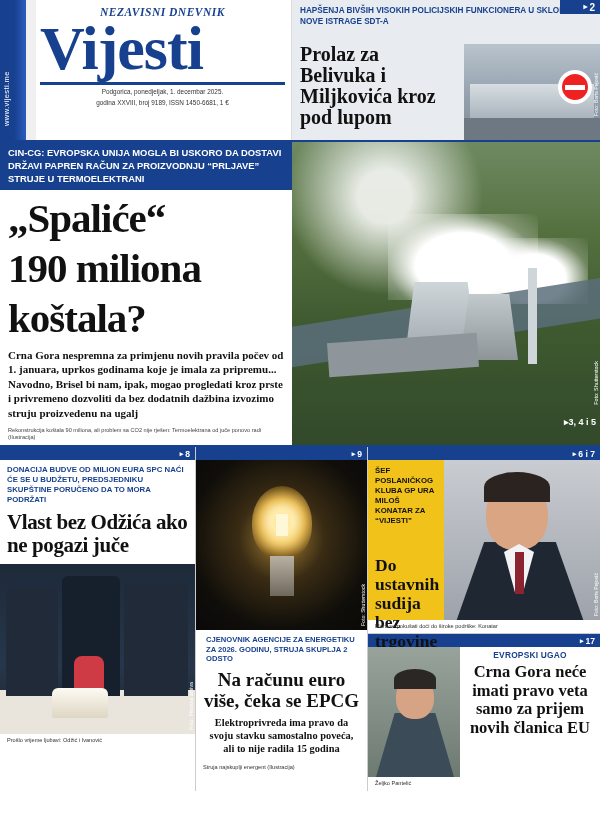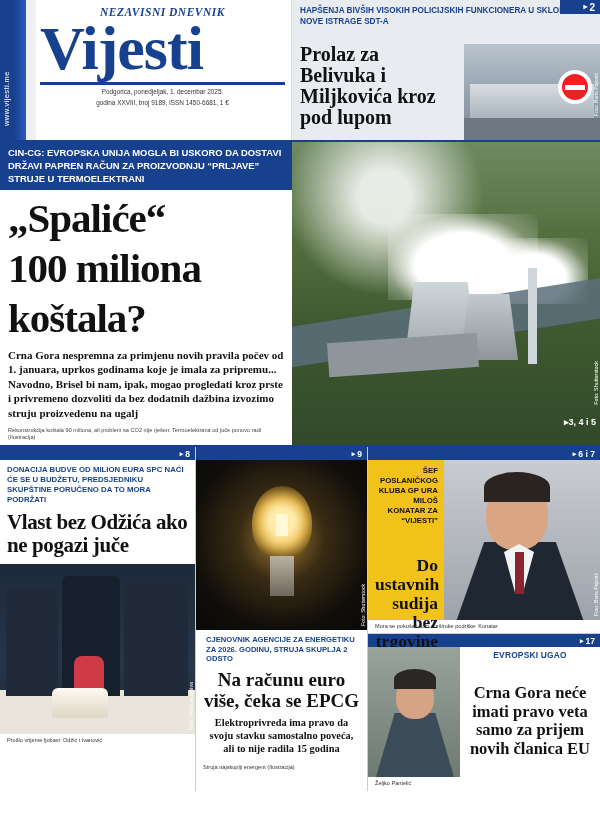--- a/index.html
+++ b/index.html
@@ -246,21 +246,21 @@
   }
   .b-deck {
     font-family: "Liberation Serif", serif; font-weight: bold;
     font-size: 10.4px; line-height: 13px; color: #111; text-align: center;
     padding: 0 8px 6px 8px;
   }
 
   
   .c-top { display: flex; height: 160px; }
   .c-left {
-    width: 76px; background: #f0c21a; padding: 6px 6px 4px 7px; text-align: right;
+    width: 76px; background: #f0c21a; padding: 6px 6px 4px 7px;
   }
   .c-kicker {
     font-size: 7.8px; font-weight: bold; color: #111; line-height: 10px;
     text-transform: uppercase;
   }
   .c-head {
     font-family: "Liberation Serif", serif; font-weight: bold;
     font-size: 17.5px; line-height: 19px; color: #111; margin-top: 30px;
   }
   .c-photo {
@@ -308,21 +308,21 @@
     position: absolute; left: 8px; top: 66px; width: 78px; height: 64px;
     background: #3b4b58; clip-path: polygon(24% 0,76% 0,100% 100%,0 100%);
   }
   .c-bot-text { width: 140px; padding: 3px 7px 0 7px; }
   .c-label {
     text-align: center; font-size: 8.4px; font-weight: bold; color: #17418f;
     text-transform: uppercase; letter-spacing: .2px; padding-bottom: 3px;
   }
   .c-bot-head {
     font-family: "Liberation Serif", serif; font-weight: bold;
-    font-size: 16.5px; line-height: 18.5px; color: #111; text-align: center; margin-top: 21px;
+    font-size: 16.5px; line-height: 18.5px; color: #111; text-align: center;
   }
   .vcredit {
     position: absolute; right: 1px; bottom: 4px; font-size: 5.2px; color: #fff;
     writing-mode: vertical-rl; transform: rotate(180deg);
   }
 </style>
 </head>
 <body>
 
 <div class="page">
@@ -358,21 +358,21 @@
         </div>
       </div>
       <div class="mr-cap">Kriminalci puštani preko granice (Ilustracija)</div>
     </div>
   </div>
 
   <div class="lead">
     <div class="lead-left">
       <div class="lead-kicker">CIN-CG: EVROPSKA UNIJA MOGLA BI USKORO DA DOSTAVI DRŽAVI PAPREN RAČUN ZA PROIZVODNJU “PRLJAVE” STRUJE U TERMOELEKTRANI</div>
       <div class="lead-head">„Spaliće“</div>
-      <div class="lead-head">100 miliona</div>
+      <div class="lead-head">190 miliona</div>
       <div class="lead-head">koštala?</div>
       <div class="lead-deck">Crna Gora nespremna za primjenu novih pravila počev od 1. januara, uprkos godinama koje je imala za pripremu... Navodno, Brisel bi nam, ipak, mogao progledati kroz prste i privremeno dozvoliti da bez dodatnih dažbina izvozimo struju proizvedenu na ugalj</div>
       <div class="lead-caption">Rekonstrukcija koštala 90 miliona, ali problem sa CO2 nije rješen: Termoelektrana od juče ponovo radi (Ilustracija)</div>
     </div>
     <div class="lead-right">
       <div class="plant">
         <div class="steam"></div>
         <div class="steam2"></div>
         <div class="river"></div>
         <div class="stack"></div>

